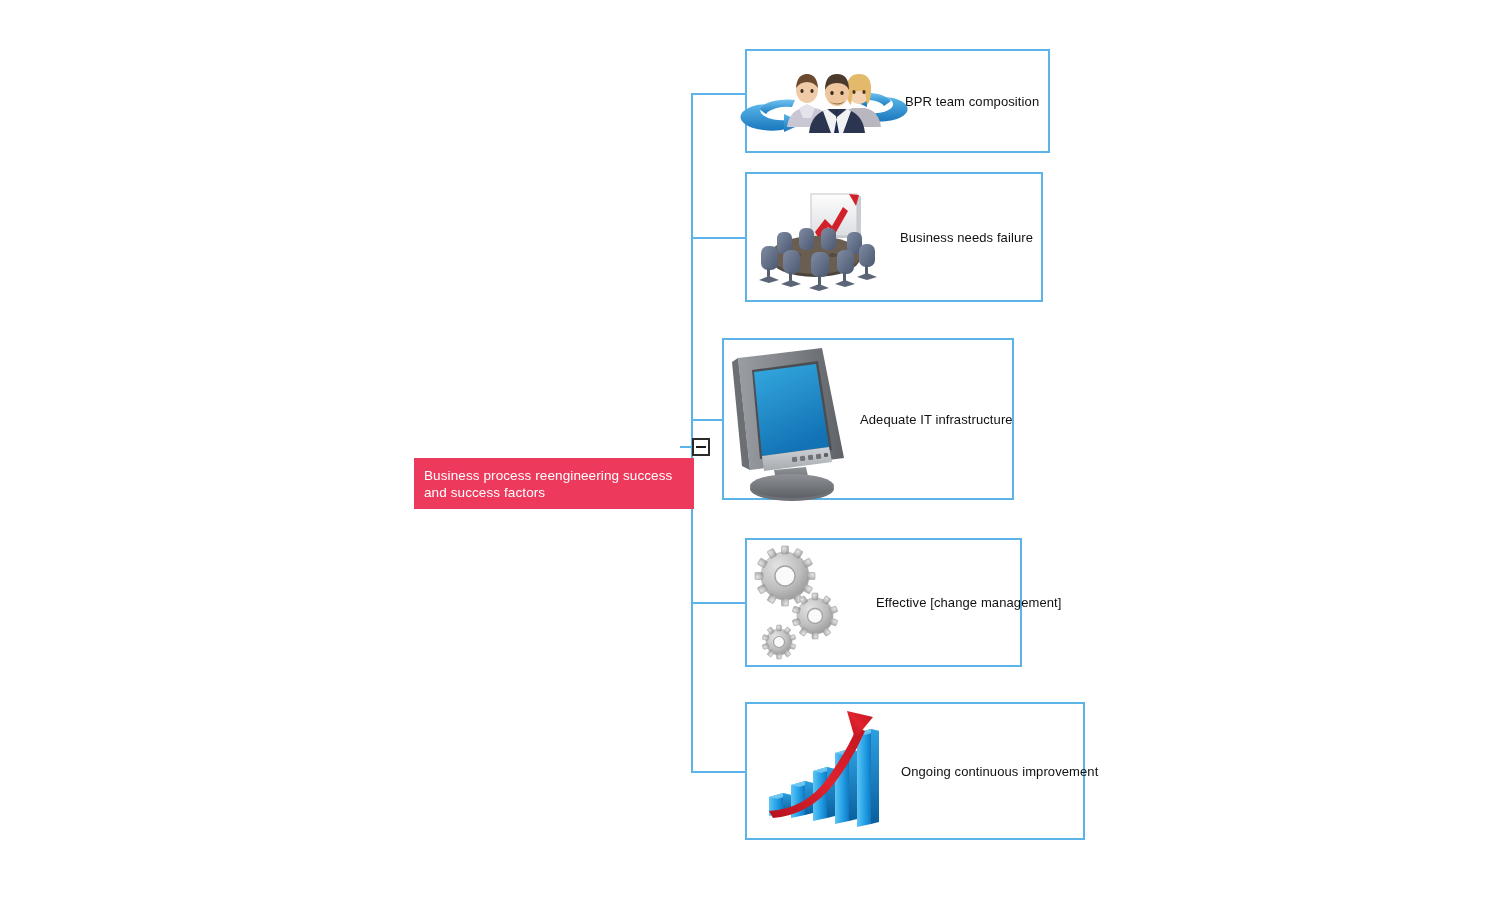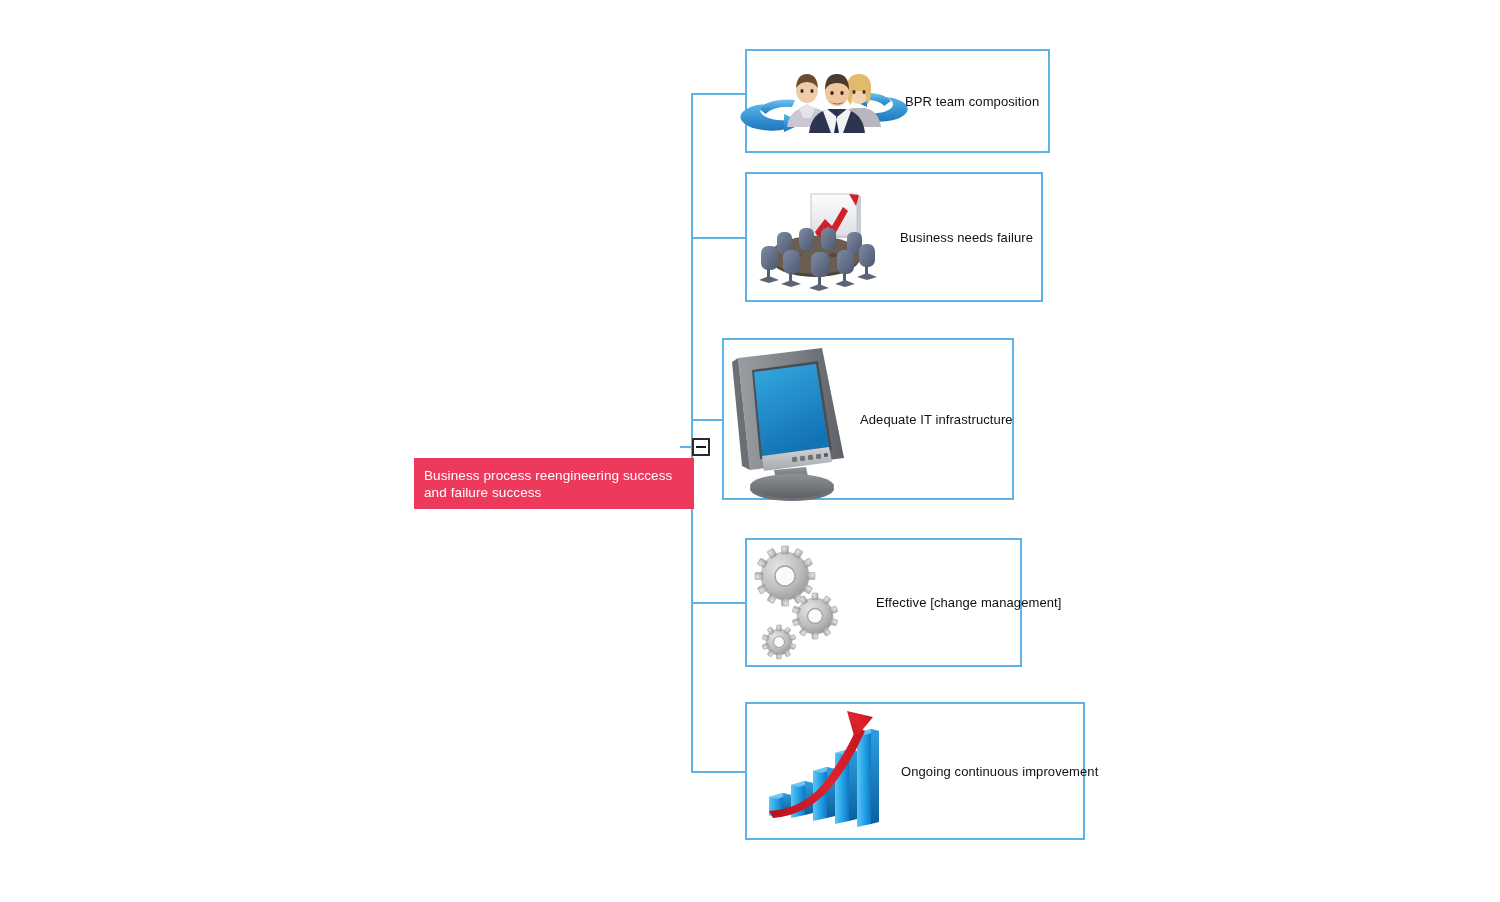--- a/index.html
+++ b/index.html
@@ -135,21 +135,21 @@
   <div class="trunk"></div>
   <div class="branch" style="top:93px;"></div>
   <div class="branch" style="top:237px;"></div>
   <div class="branch" style="top:419px;"></div>
   <div class="branch" style="top:602px;"></div>
   <div class="branch" style="top:771px;"></div>
 
   <div class="root-node">
     <div class="root-text">
       <span>Business process reengineering success</span><br>
-      <span>and failure success</span>
+      <span>and success factors</span>
     </div>
   </div>
 
   <div class="collapse-btn">
     <span class="minus"></span>
   </div>
 
   <div class="topic-box box-1">
     <div class="topic-icon">
       <svg viewBox="0 0 148 80" width="148" height="80">

